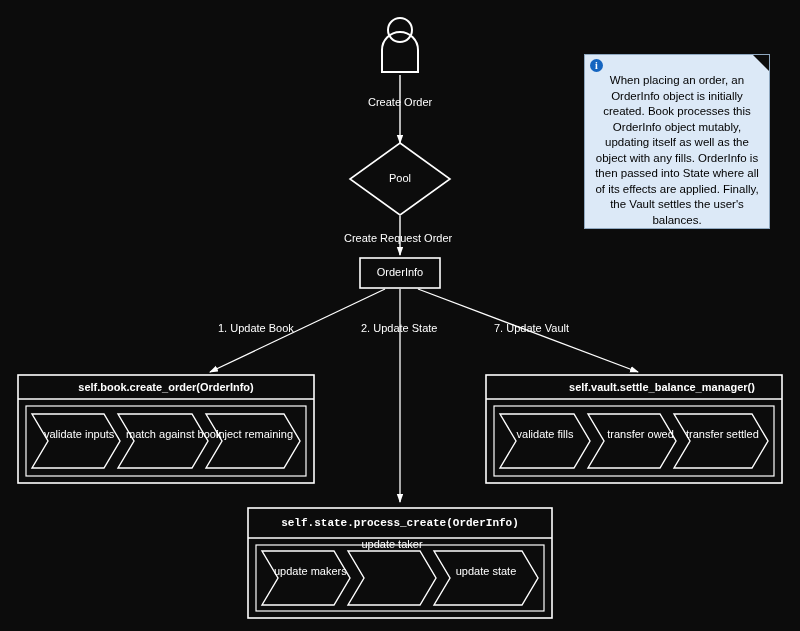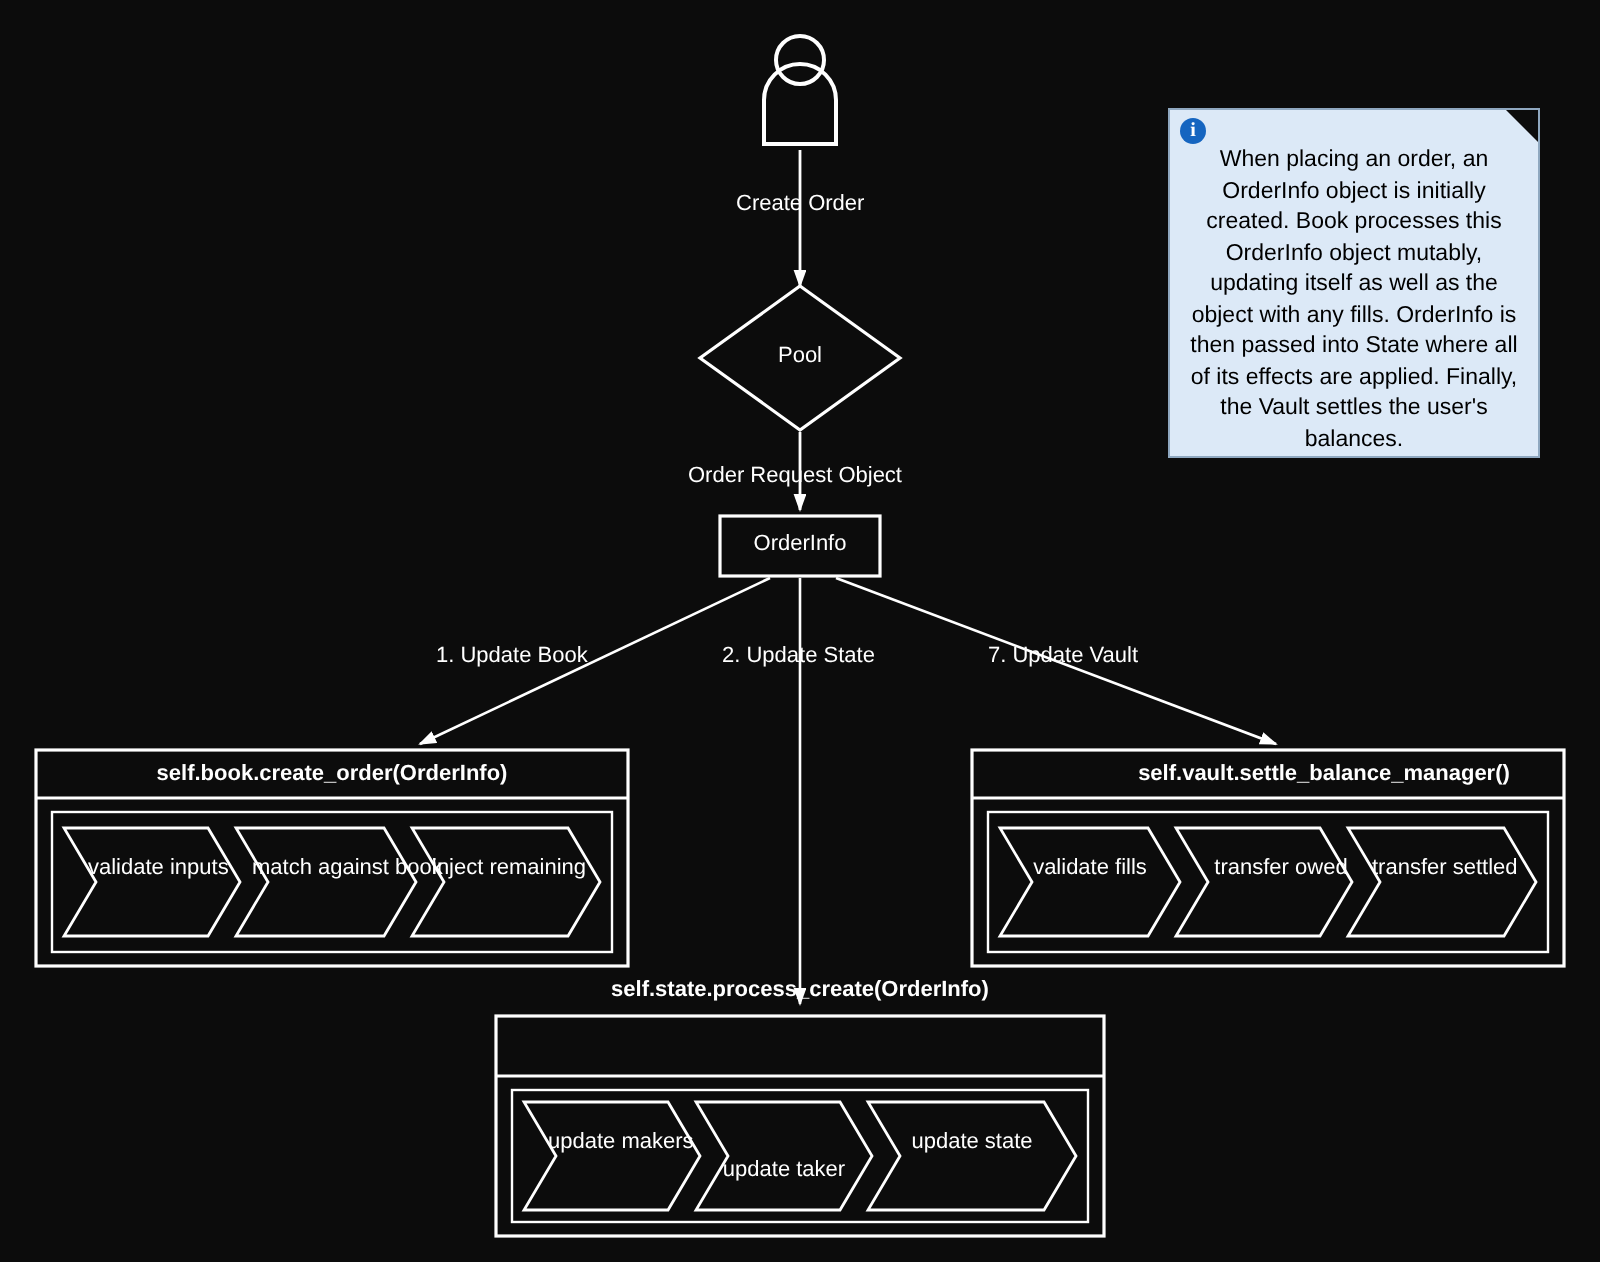--- a/index.html
+++ b/index.html
@@ -146,40 +146,40 @@
       <line x1="248" y1="538" x2="552" y2="538" stroke="#ffffff" stroke-width="1.6"></line>
       <rect x="256" y="545" width="288" height="66" fill="none" stroke="#ffffff" stroke-width="1.2"></rect>
       <polygon points="262,551 334,551 350,578 334,605 262,605 278,578" fill="none" stroke="#ffffff" stroke-width="1.4"></polygon>
       <polygon points="348,551 420,551 436,578 420,605 348,605 364,578" fill="none" stroke="#ffffff" stroke-width="1.4"></polygon>
       <polygon points="434,551 522,551 538,578 522,605 434,605 450,578" fill="none" stroke="#ffffff" stroke-width="1.4"></polygon>
     </g>
   </svg>
 
   <div class="lbl edge-label" style="left:368px; top:96px;">Create Order</div>
   <div class="diamond-text" style="left:350px; top:172px; width:100px;">Pool</div>
-  <div class="lbl edge-label" style="left:344px; top:232px;">Order Request Object</div>
+  <div class="lbl edge-label" style="left:344px; top:232px;">Create Request Order</div>
   <div class="lbl" style="left:360px; top:266px; width:80px; text-align:center;">OrderInfo</div>
 
   <div class="lbl edge-label" style="left:218px; top:322px;">1. Update Book</div>
   <div class="lbl edge-label" style="left:361px; top:322px;">2. Update State</div>
   <div class="lbl edge-label" style="left:494px; top:322px;">7. Update Vault</div>
 
   <div class="lbl node-title" style="left:18px; top:381px; width:296px;">self.book.create_order(OrderInfo)</div>
   <div class="lbl chev-label" style="left:44px; top:428px; width:64px;">validate inputs</div>
   <div class="lbl chev-label" style="left:126px; top:428px; width:72px;">match against book</div>
   <div class="lbl chev-label" style="left:216px; top:428px; width:72px;">inject remaining</div>
 
   <div class="lbl node-title" style="left:486px; top:381px; width:352px;">self.vault.settle_balance_manager()</div>
   <div class="lbl chev-label" style="left:512px; top:428px; width:66px;">validate fills</div>
   <div class="lbl chev-label" style="left:598px; top:428px; width:85px;">transfer owed</div>
   <div class="lbl chev-label" style="left:686px; top:428px; width:66px;">transfer settled</div>
 
-  <div class="lbl node-title" style="left:248px; top:489px; width:304px;">self.state.process_create(OrderInfo)</div>
+  <div class="lbl node-title" style="left:248px; top:517px; width:304px;font-family:Liberation Mono, monospace;">self.state.process_create(OrderInfo)</div>
   <div class="lbl chev-label" style="left:274px; top:565px; width:64px;">update makers</div>
-  <div class="lbl chev-label" style="left:360px; top:579px; width:64px;">update taker</div>
+  <div class="lbl chev-label" style="left:360px; top:538px; width:64px;">update taker</div>
   <div class="lbl chev-label" style="left:450px; top:565px; width:72px;">update state</div>
 
   <div class="note">
     <div class="note-fold"></div>
     <div class="note-info">i</div>
     <span>When placing an order, an OrderInfo object is initially created. Book processes this OrderInfo object mutably, updating itself as well as the object with any fills. OrderInfo is then passed into State where all of its effects are applied. Finally, the Vault settles the user's balances.</span>
   </div>
 
 </div>
 

